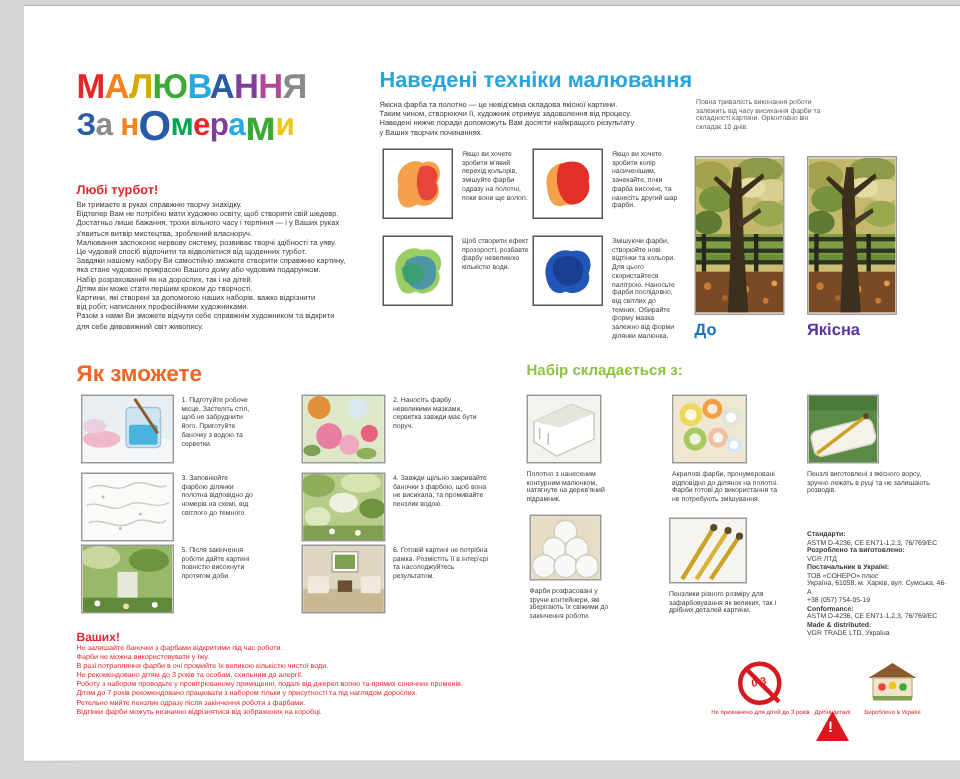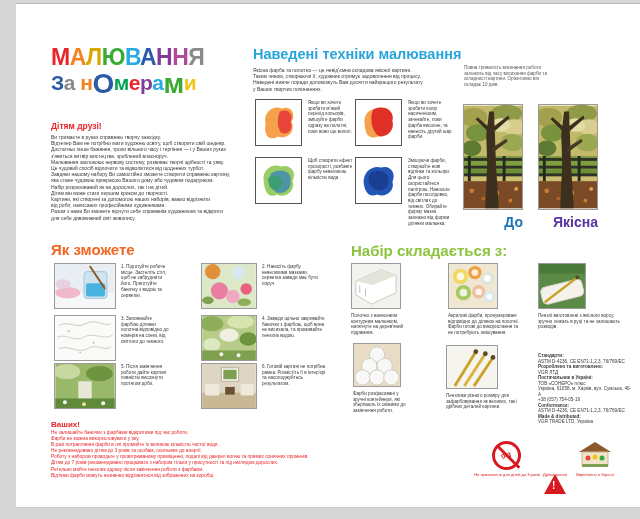--- a/index.html
+++ b/index.html
@@ -11,27 +11,27 @@
   .micro{font-size:5px;line-height:6.2px;color:#3a3a3a;white-space:pre-line;}
   .cap{font-size:4.6px;line-height:5.7px;color:#3a3a3a;}
   .gray{color:#5a5a5a;}
   
   #title-l1 span{font-weight:bold;font-size:23px;letter-spacing:-0.5px;}
   #title-l2 span{font-weight:bold;font-size:21px;letter-spacing:-0.5px;}
   #title-l2 span.big{font-size:28px;vertical-align:-3px;}
   .h-intro{font-size:8.5px;font-weight:bold;color:#e8262a;}
   .h-tech{font-size:14.5px;font-weight:bold;color:#29a3dc;}
   .h-how{font-size:15px;font-weight:bold;color:#f26522;}
-  .h-kit{font-size:15px;font-weight:bold;color:#8cc440;}
+  .h-kit{font-size:10px;font-weight:bold;color:#8cc440;}
   .h-warn{font-size:8px;font-weight:bold;color:#e8262a;}
   .warn-text{font-size:4.8px;line-height:6.1px;color:#e8262a;white-space:pre-line;}
   .photo{border:1px solid #9a9a9a;box-sizing:border-box;overflow:hidden;background:#fff;}
   .photo svg{display:block;}
   .swatch-box{width:47px;height:47px;border:1px solid #555;box-sizing:border-box;background:#fff;}
-  .ba-label{font-size:14px;font-weight:bold;text-align:right;}
+  .ba-label{font-size:11px;font-weight:bold;text-align:left;}
   #vgr-logo{width:72px;height:34px;border:3px solid #d71920;border-radius:50%;box-sizing:border-box;
             display:flex;align-items:center;justify-content:center;color:#d71920;font-weight:bold;
             font-size:17px;letter-spacing:1px;position:absolute;}
   #vgr-logo .reg{position:absolute;top:-1px;right:4px;font-size:6px;font-weight:bold;}
   #supplier-lines{font-size:4.6px;line-height:5.5px;color:#3a3a3a;}
   .ban{width:29px;height:29px;border:3px solid #d71920;border-radius:50%;box-sizing:border-box;position:relative;
        display:flex;align-items:center;justify-content:center;}
   .ban .age{font-size:7px;font-weight:bold;color:#d71920;transform:rotate(-12deg);}
   .ban:after{content:"";position:absolute;left:-3px;top:11px;width:32px;height:3px;background:#d71920;transform:rotate(45deg);}
   .tri{width:0;height:0;border-left:11px solid transparent;border-right:11px solid transparent;
@@ -42,21 +42,21 @@
 </head>
 <body>
 
 <div id="sheet">
 
   <div class="abs" style="left:35px;top:40px;">
     <div id="title-l1"><span style="color: rgb(232, 38, 42);">М</span><span style="color: rgb(245, 130, 32);">А</span><span style="color: rgb(215, 169, 0);">Л</span><span style="color: rgb(58, 170, 53);">Ю</span><span style="color: rgb(39, 170, 225);">В</span><span style="color: rgb(43, 90, 167);">А</span><span style="color: rgb(127, 63, 151);">Н</span><span style="color: rgb(176, 74, 151);">Н</span><span style="color: rgb(138, 138, 138);">Я</span></div>
     <div id="title-l2" style="margin-top:-3px;"><span style="color: rgb(43, 90, 167);">З</span><span style="color: rgb(138, 138, 138);">а</span><span> </span><span style="color: rgb(245, 130, 32);">н</span><span class="big" style="color: rgb(43, 90, 167);">О</span><span style="color: rgb(0, 166, 81);">м</span><span style="color: rgb(232, 38, 42);">е</span><span style="color: rgb(127, 63, 151);">р</span><span style="color: rgb(39, 170, 225);">а</span><span class="big" style="color: rgb(58, 170, 53);">м</span><span style="color: rgb(240, 196, 25);">и</span></div>
   </div>
 
-  <div class="abs h-intro" style="left:35px;top:117px;">Дітям друзі!</div>
+  <div class="abs h-intro" style="left:35px;top:117px;">Любі турбот!</div>
   <div class="abs micro" style="left:35px;top:130px;width:200px;">Ви тримаєте в руках справжню творчу знахідку.
 Відтепер Вам не потрібно мати художню освіту, щоб створити свій шедевр.
 Достатньо лише бажання, трохи вільного часу і терпіння — і у Ваших руках
 з'явиться витвір мистецтва, зроблений власноруч.
 Малювання заспокоює нервову систему, розвиває творчі здібності та уяву.
 Це чудовий спосіб відпочити та відволіктися від щоденних турбот.
 Завдяки нашому набору Ви самостійно зможете створити справжню картину,
 яка стане чудовою прикрасою Вашого дому або чудовим подарунком.
 Набір розрахований як на дорослих, так і на дітей.
 Дітям він може стати першим кроком до творчості.

